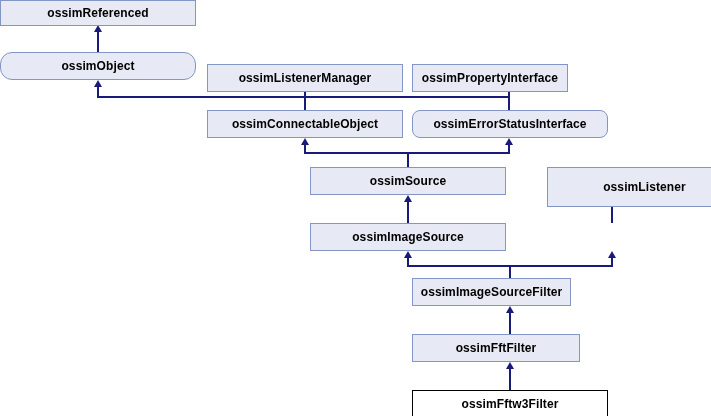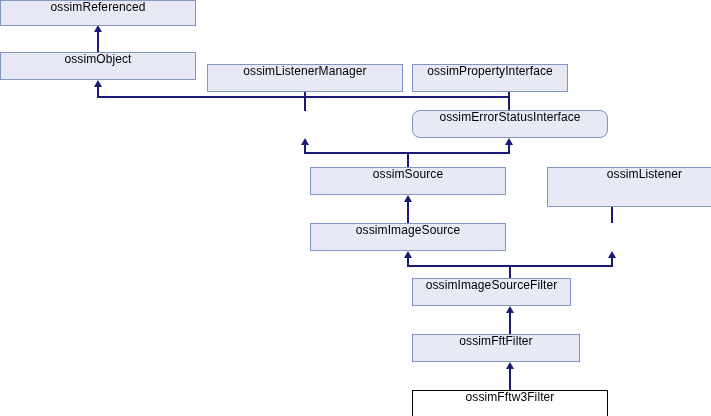--- a/index.html
+++ b/index.html
@@ -11,23 +11,24 @@
     height:416px;
     background:#ffffff;
     overflow:hidden;
   }
   .node{
     position:absolute;
     box-sizing:border-box;
     background:#e7eaf4;
     border:1px solid #8295c4;
     display:flex;
-    align-items:flex-start;
+    align-items:center;
     justify-content:center;
     height:28px;
+    font-weight:bold;
   }
   .node .label{
     font-size:12px;
     color:#000000;
     line-height:1;
     white-space:nowrap;
     letter-spacing:0.1px;
     font-family:"Liberation Sans","DejaVu Sans",sans-serif;
   }
   .node.current{
@@ -100,32 +101,35 @@
   <div class="vline" style="left:509px;top:312px;height:22px;"></div>
   <div class="arrow" style="left:506px;top:306px;"></div>
 
   <div class="vline" style="left:509px;top:368px;height:22px;"></div>
   <div class="arrow" style="left:506px;top:362px;"></div>
 
   <div class="node" style="left:0px;top:0px;width:196px;height:26px;">
     <span class="label">ossimReferenced</span>
   </div>
 
-  <div class="node" style="left:0px;top:52px;width:196px;height:28px;">
+  <div class="node" style="left:0px;top:52px;width:196px;height:28px;border-radius:12px;">
     <span class="label">ossimObject</span>
   </div>
 
   <div class="node" style="left:207px;top:64px;width:196px;height:28px;">
     <span class="label">ossimListenerManager</span>
   </div>
 
   <div class="node" style="left:412px;top:64px;width:156px;height:28px;">
     <span class="label">ossimPropertyInterface</span>
   </div>
 
+  <div class="node" style="left:207px;top:110px;width:196px;height:28px;">
+    <span class="label">ossimConnectableObject</span>
+  </div>
 
   <div class="node" style="left:412px;top:110px;width:196px;height:28px;border-radius:8px;">
     <span class="label">ossimErrorStatusInterface</span>
   </div>
 
   <div class="node" style="left:310px;top:167px;width:196px;height:28px;">
     <span class="label">ossimSource</span>
   </div>
 
   <div class="node" style="left:515px;top:167px;width:195px;height:40px;margin-left:32px;">

